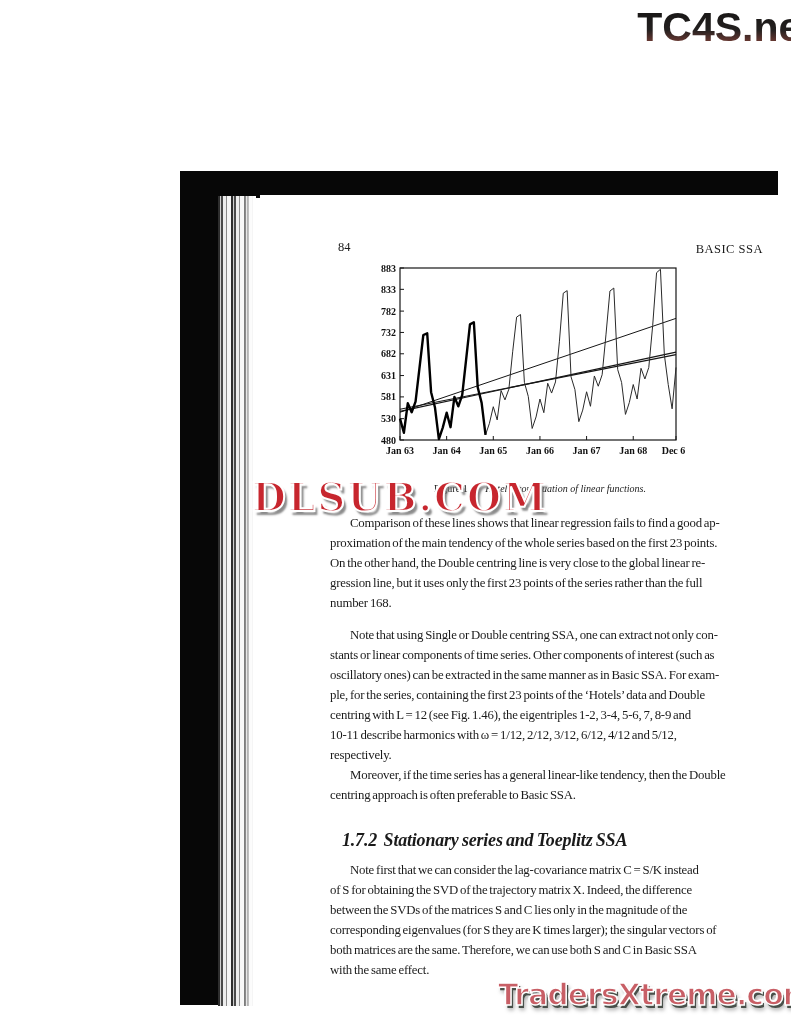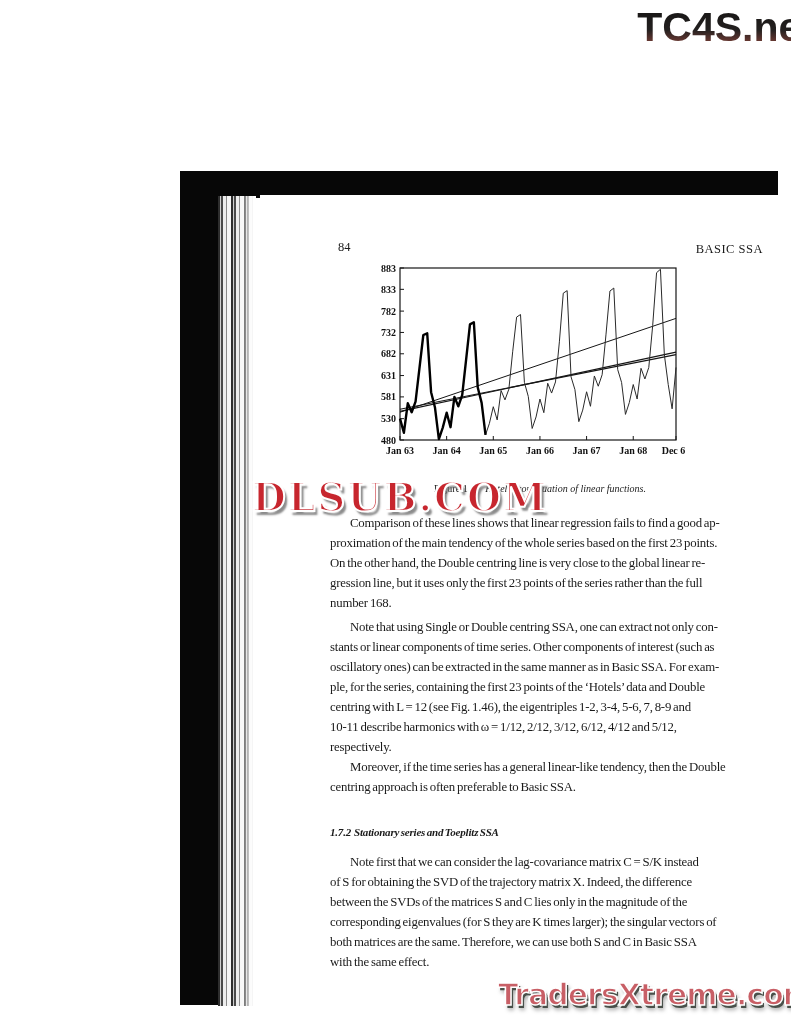--- a/index.html
+++ b/index.html
@@ -44,22 +44,22 @@
 
   
   .caption{position:absolute;left:330px;top:483px;width:420px;text-align:center;font-size:10px;}
   .caption .ttl{font-style:italic;}
 
   
   .text-block{position:absolute;left:330px;top:513px;width:445px;font-size:12.8px;line-height:20px;
               letter-spacing:-.2px;word-spacing:-1px;}
   .para{margin:0;white-space:pre;}
   .indent{text-indent:20px;}
-  .gap-before{margin-top:4px;}
-  .sec-head{margin:25px 0 10px 0;font-style:italic;font-size:11px;white-space:pre;}
+  .gap-before{margin-top:12px;}
+  .sec-head{margin:25px 0 10px 12px;font-style:italic;font-size:18px;white-space:pre;}
 </style>
 </head>
 <body>
 
 <div class="scan">
 
   <div class="tc4s">TC4S.net</div>
 
   <div class="bar-top"></div>
   <div class="bar-top-step"></div>

